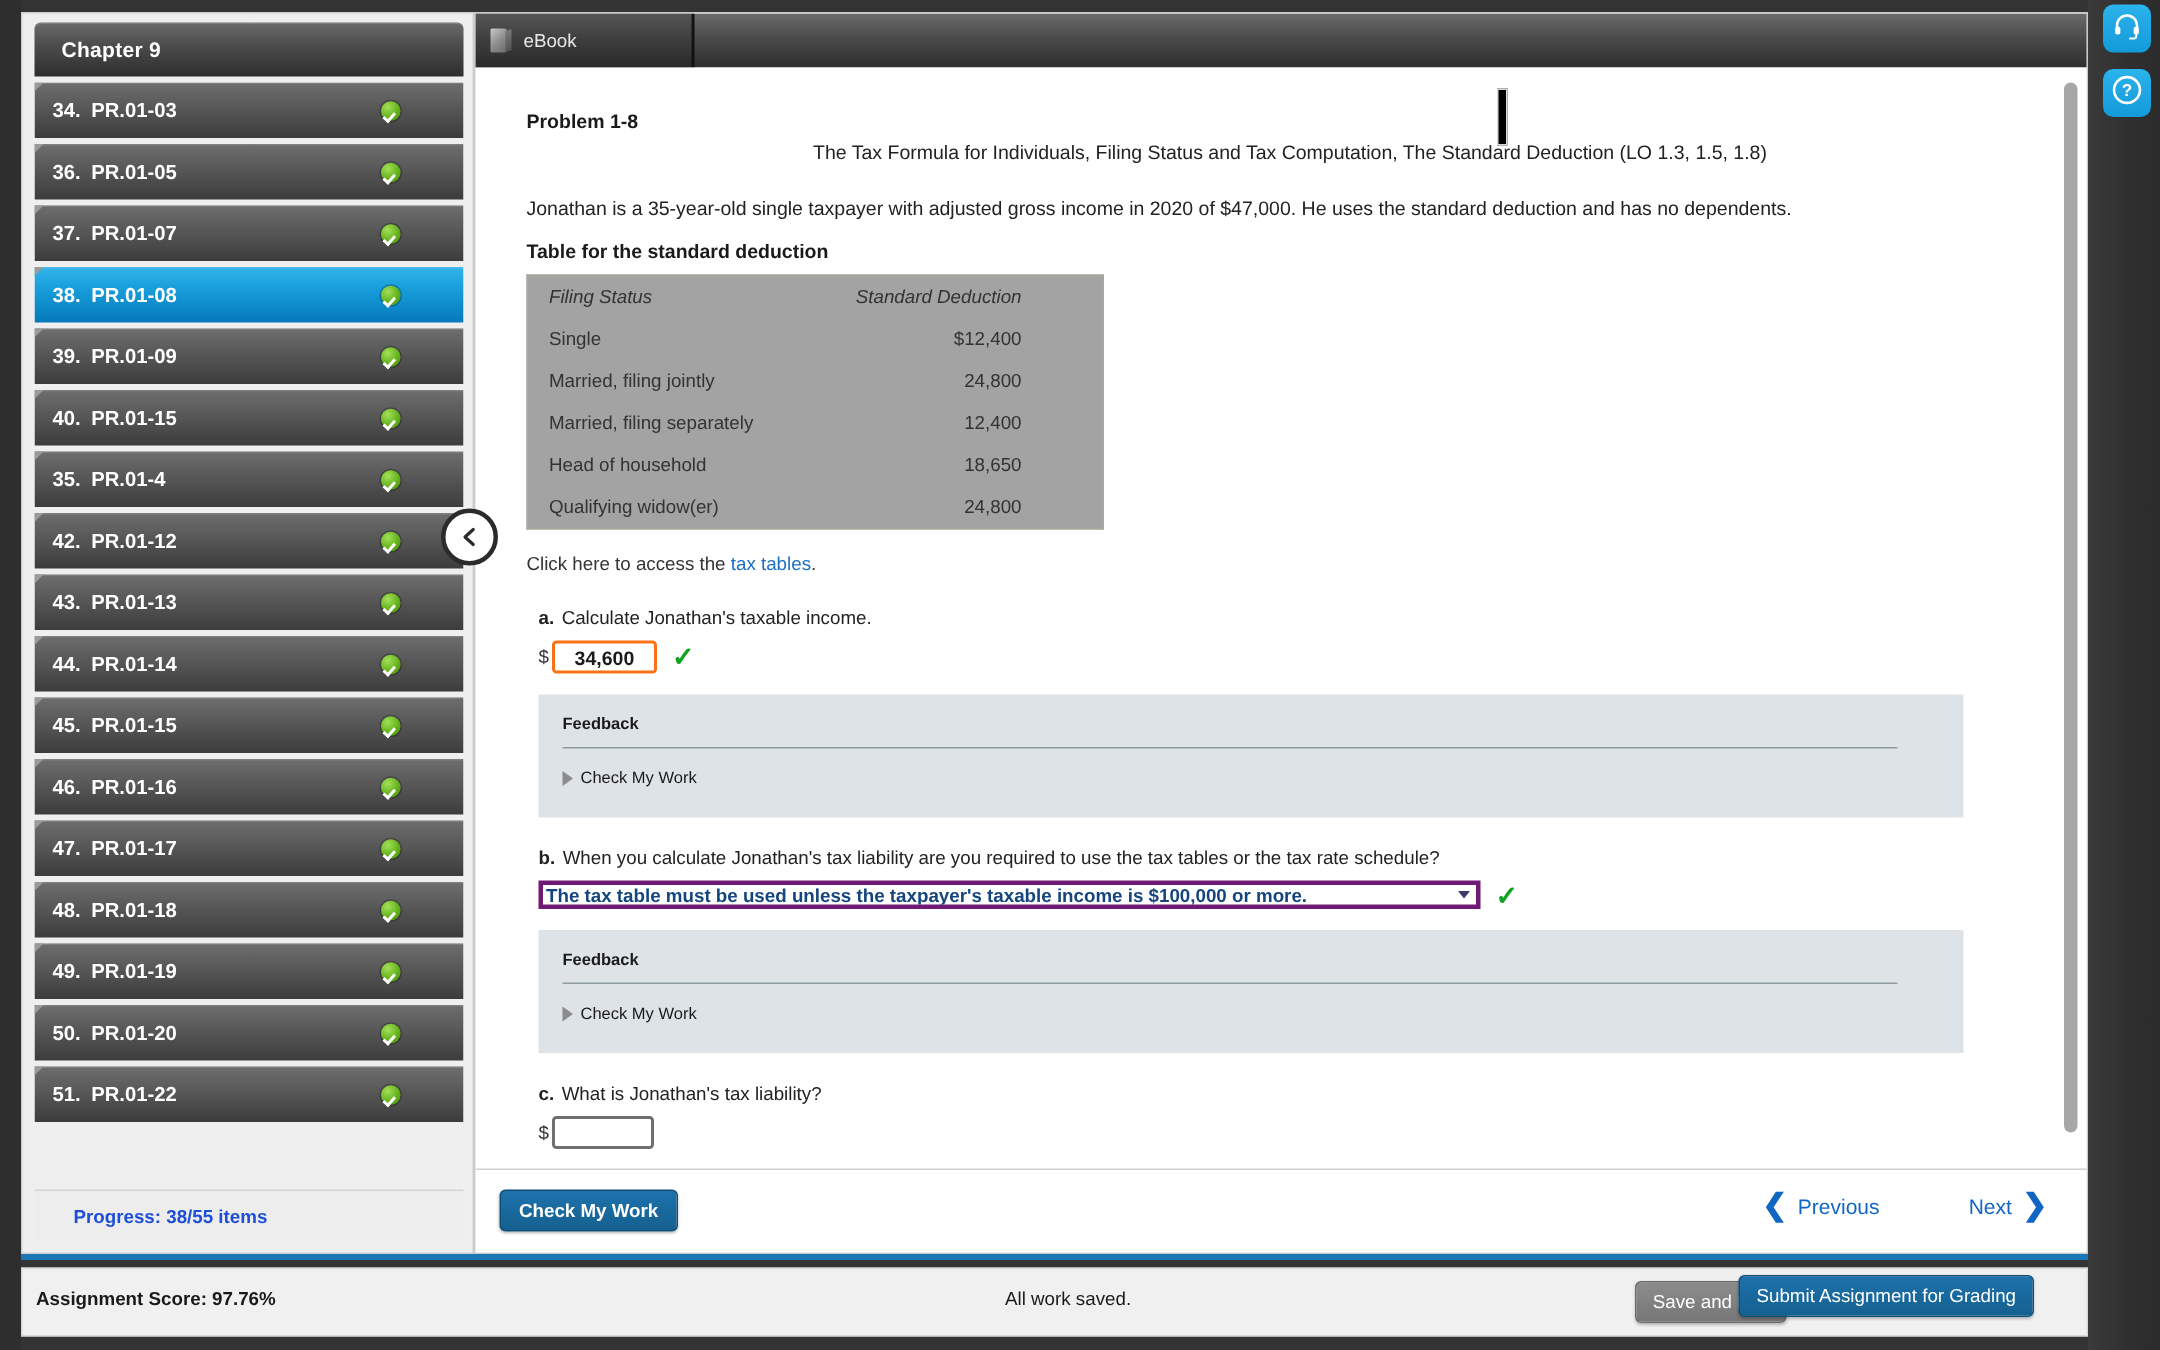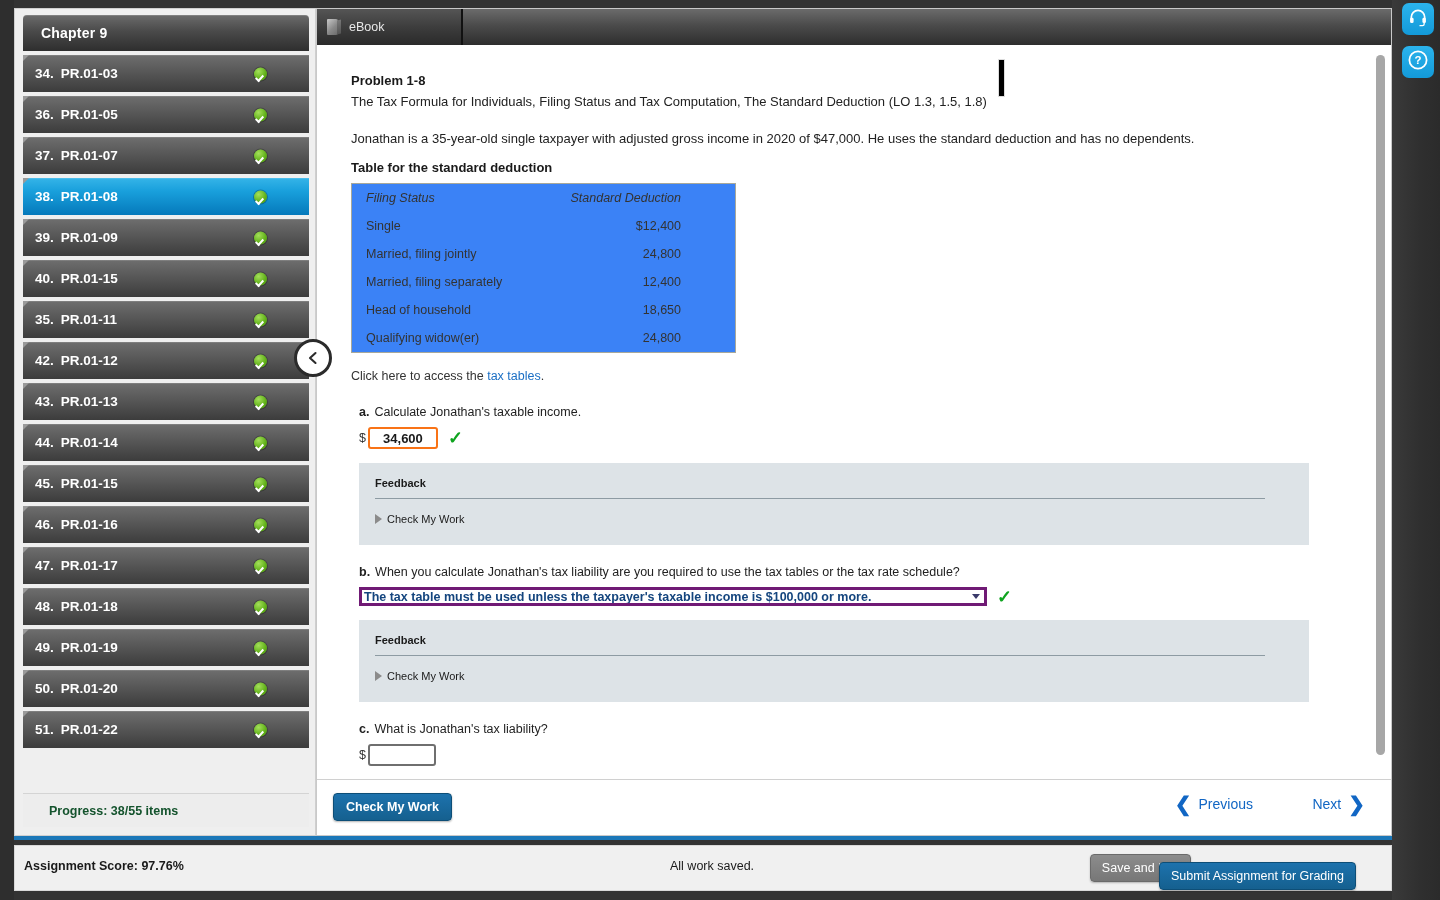--- a/index.html
+++ b/index.html
@@ -89,21 +89,21 @@
     border-width: 0 2px 2px 0;
     transform: rotate(42deg);
   }
   .progress-bar {
     position: absolute; left: 8px; bottom: 8px;
     width: 286px; height: 34px;
     background: #ededed;
     border-top: 1px solid #d4d4d4;
     display: flex; align-items: center;
     padding-left: 26px;
-    font-size: 12.5px; font-weight: bold; color: #14532d;
+    font-size: 12.5px; font-weight: bold; color: #1d4ed8;
   }
 
   
   .collapse-btn {
     position: absolute;
     left: 294px; top: 339px;
     width: 38px; height: 38px;
     border-radius: 50%;
     background: #ffffff;
     border: 3px solid #2b2b2b;
@@ -164,37 +164,37 @@
     width: 1076px; height: 736px;
     background: #ffffff;
     overflow: hidden;
   }
   .content-inner {
     padding: 28px 40px 0 34px;
     font-size: 13px;
     color: #222222;
   }
   .prob-title { font-size: 13px; font-weight: bold; color:#1a1a1a; margin: 0 0 6px 0; }
-  .prob-sub { font-size: 13px; color: #222222; margin: 0 0 22px 0; }
+  .prob-sub { font-size: 13px; color: #222222; margin: 0 0 22px 16px; text-align: center; }
   .prob-body { font-size: 13px; color: #222222; margin: 0 0 14px 0; }
   .table-caption { font-size: 13px; font-weight: bold; color:#1a1a1a; margin: 0 0 8px 0; }
 
   
   .text-caret{
     position: absolute;
     left: 681px; top: 14px;
     width: 7px; height: 38px;
     background: #000000;
     border: 1px solid #dcdcdc;
   }
 
   
   .ded-table {
     width: 385px;
-    background: #3b82f6;
+    background: #a3a3a3;
     border: 1px solid #a8a89a;
     border-collapse: collapse;
     margin: 0 0 16px 0;
   }
   .ded-table td {
     padding: 7px 14px;
     font-size: 12.5px;
     color: #333333;
   }
   .ded-table td.num { text-align: right; padding-right: 54px; }
@@ -349,21 +349,21 @@
     position: absolute; right: 200px; top: 8px;
     background: linear-gradient(180deg,#8c8c8c 0%, #777777 100%);
     color: #ffffff; font-size: 12.5px;
     border: 1px solid #6a6a6a;
     border-radius: 4px;
     padding: 6px 11px;
     cursor: pointer;
     box-shadow: 0 1px 2px rgba(0,0,0,.25);
   }
   .btn-submit {
-    position: absolute; right: 35px; top: 16px;
+    position: absolute; right: 35px; top: 4px;
     background: linear-gradient(180deg,#1d72ad 0%, #15608f 100%);
     color: #ffffff; font-size: 12.5px;
     border: 1px solid #0d4e77;
     border-radius: 4px;
     padding: 6px 11px;
     cursor: pointer;
     box-shadow: 0 1px 2px rgba(0,0,0,.25);
   }
 
   
@@ -417,21 +417,21 @@
           <span>PR.01-09</span>
           <span class="status-dot"></span>
         </div>
         <div class="q-item">
           <span style="margin-right: 7px;">40.</span>
           <span>PR.01-15</span>
           <span class="status-dot"></span>
         </div>
         <div class="q-item">
           <span style="margin-right: 7px;">35.</span>
-          <span>PR.01-11</span>
+          <span>PR.01-4</span>
           <span class="status-dot"></span>
         </div>
         <div class="q-item">
           <span style="margin-right: 7px;">42.</span>
           <span>PR.01-12</span>
           <span class="status-dot"></span>
         </div>
         <div class="q-item">
           <span style="margin-right: 7px;">43.</span>
           <span>PR.01-13</span>

